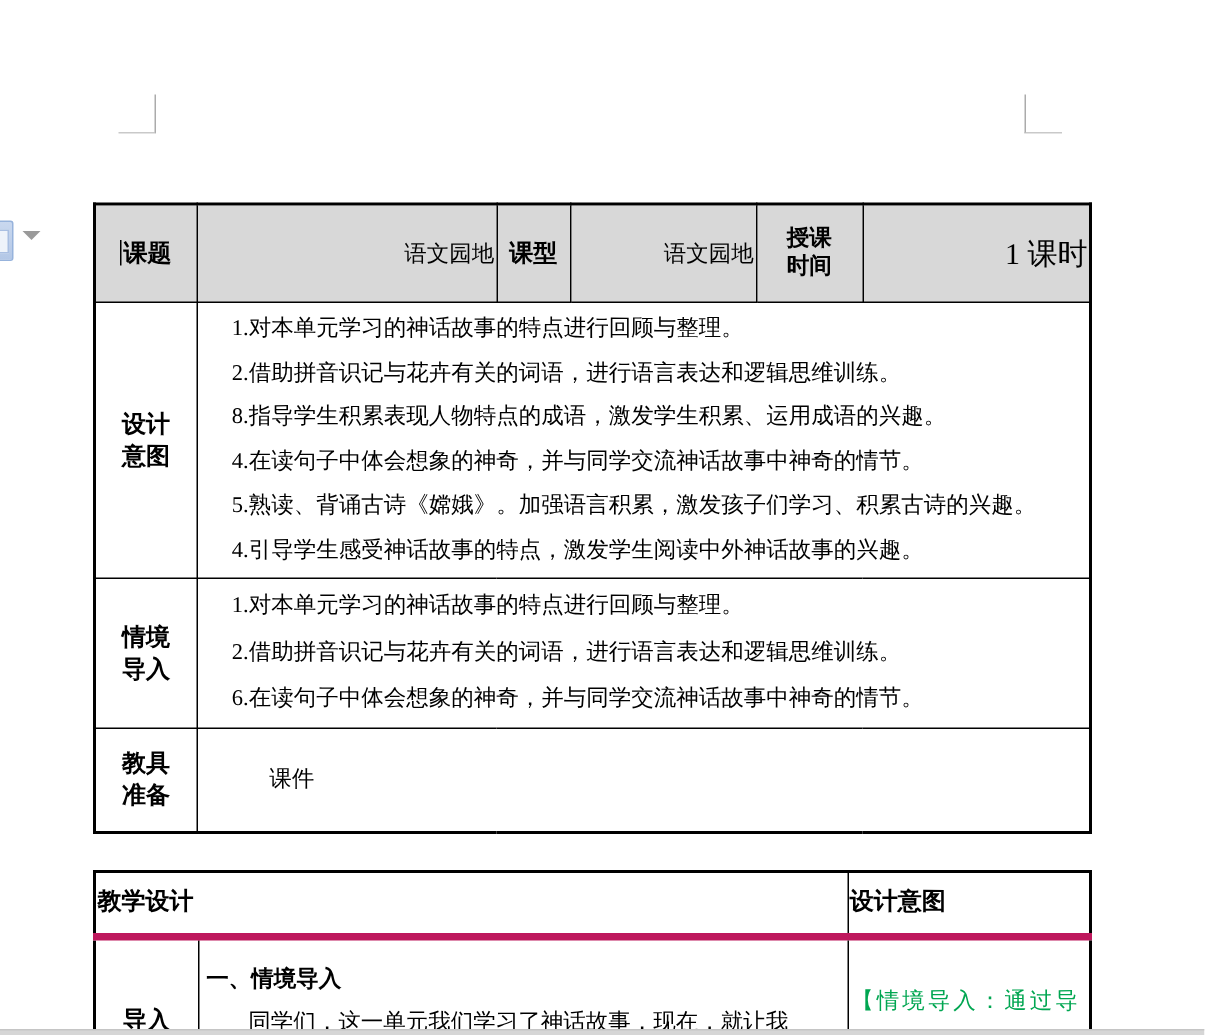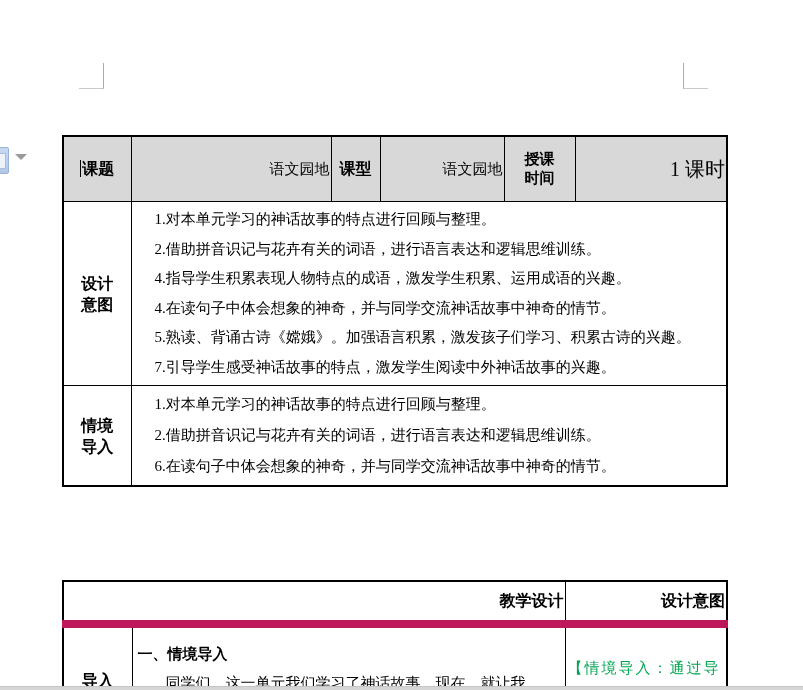--- a/index.html
+++ b/index.html
@@ -59,22 +59,22 @@
   }
 
   .content { font-size: 15px; vertical-align: middle; padding: 3px 4px 3px 21px; }
   .content .line { white-space: nowrap; overflow: hidden; padding-left: 2px; }
   .r-obj  .line { line-height: 29.5px; }
   .r-key  .line { line-height: 31px; }
   .r-dif  .line { line-height: 30px; }
   .r-prep .line { line-height: 24px; padding-left: 27px; }
 
   .t2 .head-row td {
-    font-weight: bold; font-size: 16px; text-align: right;
-    vertical-align: middle; border-bottom: 8px solid #be185d;
+    font-weight: bold; font-size: 16px; text-align: left;
+    vertical-align: middle; border-bottom: 5px solid #be185d;
   }
   .stage {
     font-weight: bold; font-size: 16px;
     text-align: center; vertical-align: middle;
   }
   .lesson { font-size: 15px; vertical-align: top; padding: 13px 4px 0 3px; }
   .lesson .p1 { line-height: 26px; white-space: nowrap; overflow: hidden; padding-left: 2px; font-weight: bold; }
   .lesson .p2 { line-height: 26px; margin-top: 3px; text-indent: 2em; white-space: nowrap; overflow: hidden; }
   .intent {
     vertical-align: top; padding: 31px 0 0 2px;
@@ -117,34 +117,42 @@
         </td>
     <td class="val val-big"><span>1 课时</span></td>
   </tr>
   <tr style="height:181px">
     <td class="lbl">
           <div class="stack">设计意图</div>
         </td>
     <td class="content r-obj" colspan="5">
       <div class="line">1.对本单元学习的神话故事的特点进行回顾与整理。</div>
       <div class="line">2.借助拼音识记与花卉有关的词语，进行语言表达和逻辑思维训练。</div>
-      <div class="line">4.指导学生积累表现人物特点的成语，激发学生积累、运用成语的兴趣。</div>
+      <div class="line">8.指导学生积累表现人物特点的成语，激发学生积累、运用成语的兴趣。</div>
       <div class="line">4.在读句子中体会想象的神奇，并与同学交流神话故事中神奇的情节。</div>
       <div class="line">5.熟读、背诵古诗《嫦娥》。加强语言积累，激发孩子们学习、积累古诗的兴趣。</div>
-      <div class="line">7.引导学生感受神话故事的特点，激发学生阅读中外神话故事的兴趣。</div>
+      <div class="line">4.引导学生感受神话故事的特点，激发学生阅读中外神话故事的兴趣。</div>
     </td>
   </tr>
   <tr style="height:95px">
     <td class="lbl">
           <div class="stack">情境导入</div>
         </td>
     <td class="content r-key" colspan="5">
       <div class="line">1.对本单元学习的神话故事的特点进行回顾与整理。</div>
       <div class="line">2.借助拼音识记与花卉有关的词语，进行语言表达和逻辑思维训练。</div>
       <div class="line">6.在读句子中体会想象的神奇，并与同学交流神话故事中神奇的情节。</div>
+    </td>
+  </tr>
+  <tr style="height:53px">
+    <td class="lbl">
+          <div class="stack">教具准备</div>
+        </td>
+    <td class="content r-prep" colspan="5">
+      <div class="line">课件</div>
     </td>
   </tr>
 </tbody>
   </table>
 
 <table class="t2">
   <colgroup>
     <col style="width:69px">
       <col style="width:433px">
       <col style="width:162px">

